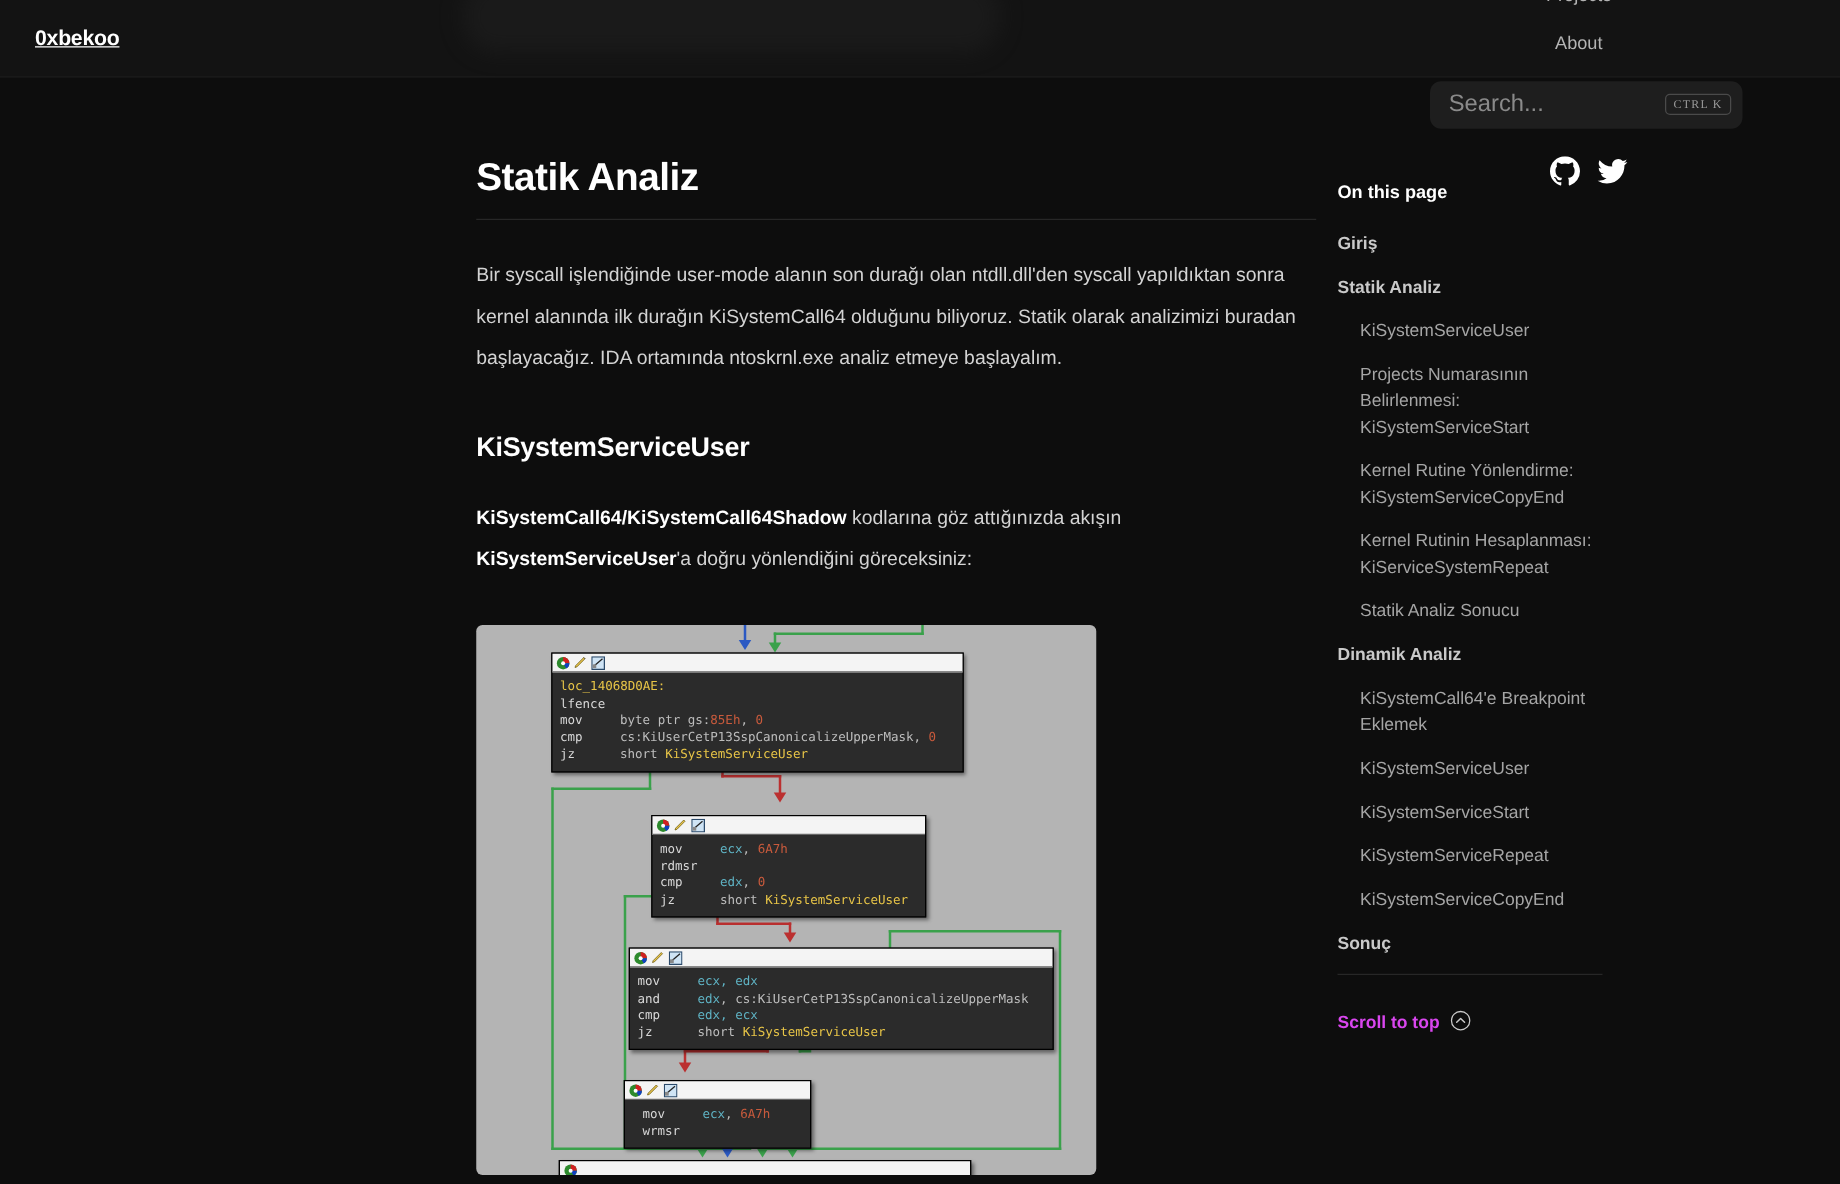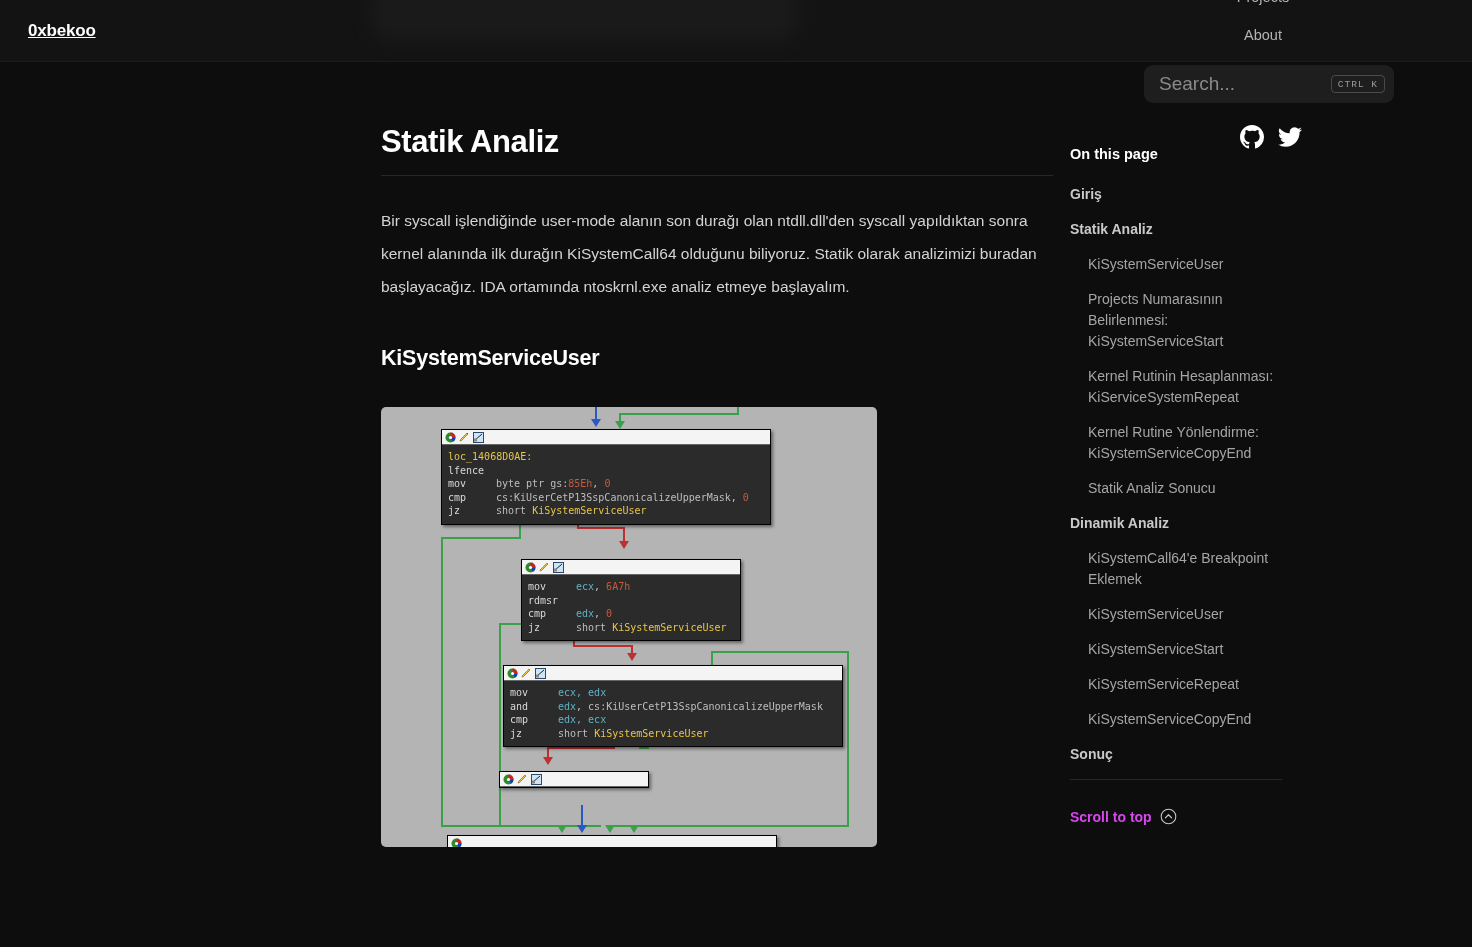--- a/index.html
+++ b/index.html
@@ -69,21 +69,21 @@
     flex: 1;
     white-space: nowrap;
   }
   .kbd {
     border: 1px solid #4a4a4a;
     border-radius: 4px;
     color: #9a9a9a;
     font-size: 9.5px;
     letter-spacing: 1px;
     padding: 3px 6px 2px;
-    font-family: Liberation Mono, monospace;
+    font-family: Liberation Serif, serif;
     white-space: nowrap;
   }
   .social {
     margin-left: 16px;
     display: flex;
     align-items: center;
     gap: 14px;
   }
   .social svg { display: block; fill: #ffffff; }
 
@@ -255,20 +255,21 @@
 <div class="layout">
 
   <main class="content">
     <h1 class="page-title">Statik Analiz</h1>
     <div class="title-rule"></div>
 
     <p class="para">Bir syscall işlendiğinde user-mode alanın son durağı olan ntdll.dll'den syscall yapıldıktan sonra kernel alanında ilk durağın KiSystemCall64 olduğunu biliyoruz. Statik olarak analizimizi buradan başlayacağız. IDA ortamında ntoskrnl.exe analiz etmeye başlayalım.</p>
 
     <h2 class="h2">KiSystemServiceUser</h2>
 
+    <p class="para tight"><b>KiSystemCall64/KiSystemCall64Shadow</b><span> kodlarına göz attığınızda akışın </span><b>KiSystemServiceUser</b><span>'a doğru yönlendiğini göreceksiniz:</span></p>
 
     <div class="figure fig1">
 
       <div class="edge b" style="left:214px; top:0; width:2px; height:14px;"></div>
       <div class="arrow b" style="left:210px; top:12px;"></div>
       <div class="edge g" style="left:238px; top:6px; width:120px; height:2px;"></div>
       <div class="edge g" style="left:238px; top:6px; width:2px; height:10px;"></div>
       <div class="edge g" style="left:356px; top:0; width:2px; height:8px;"></div>
       <div class="arrow g" style="left:234px; top:14px;"></div>
 
@@ -391,20 +392,22 @@
             </svg>
           <svg class="ida-ico" viewBox="0 0 11 11">
               <path d="M1 9l1.5-.5L9 2 8 1 1.5 7.5z" fill="#e8c44a" stroke="#6a5a10" stroke-width=".6"></path>
             </svg>
           <svg class="ida-ico" viewBox="0 0 11 11">
               <rect x=".5" y=".5" width="10" height="10" fill="#cfe4f5" stroke="#2b4a6a"></rect>
               <path d="M2 8L9 2" stroke="#222" stroke-width="1"></path>
               <rect x="1" y="6.5" width="3" height="3" fill="#888"></rect>
             </svg>
         </div>
+        <div class="ida-code" style="padding-left:14px;"><span class="m">mov</span><span class="reg">ecx</span><span class="kw">, </span><span class="num">6A7h</span>
+<span class="m">wrmsr</span></div>
       </div>
 
       <div class="ida-block" style="left:66px; top:428px; width:330px; height:20px;">
         <div class="ida-bar">
           <svg class="ida-ico" viewBox="0 0 11 11">
               <circle cx="5.5" cy="5.5" r="5" fill="#2d8a2d"></circle>
               <path d="M5.5 .5a5 5 0 0 1 5 5h-5z" fill="#d02020"></path>
               <path d="M5.5 5.5h5a5 5 0 0 1-2.5 4.3z" fill="#1040c0"></path>
               <circle cx="5.5" cy="5.5" r="1.6" fill="#fff"></circle>
             </svg>
@@ -414,22 +417,22 @@
 
   </main>
 
   <aside class="sidebar">
     <div class="toc-title">On this page</div>
     <nav class="toc">
       <a class="lv1" href="#">Giriş</a>
       <a class="lv1" href="#">Statik Analiz</a>
       <a class="lv2" href="#">KiSystemServiceUser</a>
       <a class="lv2" href="#">Projects Numarasının Belirlenmesi: KiSystemServiceStart</a>
+      <a class="lv2" href="#">Kernel Rutine Yönlendirme: KiSystemServiceCopyEnd</a>
       <a class="lv2" href="#">Kernel Rutinin Hesaplanması: KiServiceSystemRepeat</a>
-      <a class="lv2" href="#">Kernel Rutine Yönlendirme: KiSystemServiceCopyEnd</a>
       <a class="lv2" href="#">Statik Analiz Sonucu</a>
       <a class="lv1" href="#">Dinamik Analiz</a>
       <a class="lv2" href="#">KiSystemCall64'e Breakpoint Eklemek</a>
       <a class="lv2" href="#">KiSystemServiceUser</a>
       <a class="lv2" href="#">KiSystemServiceStart</a>
       <a class="lv2" href="#">KiSystemServiceRepeat</a>
       <a class="lv2" href="#">KiSystemServiceCopyEnd</a>
       <a class="lv1" href="#">Sonuç</a>
     </nav>
     <div class="toc-rule"></div>

